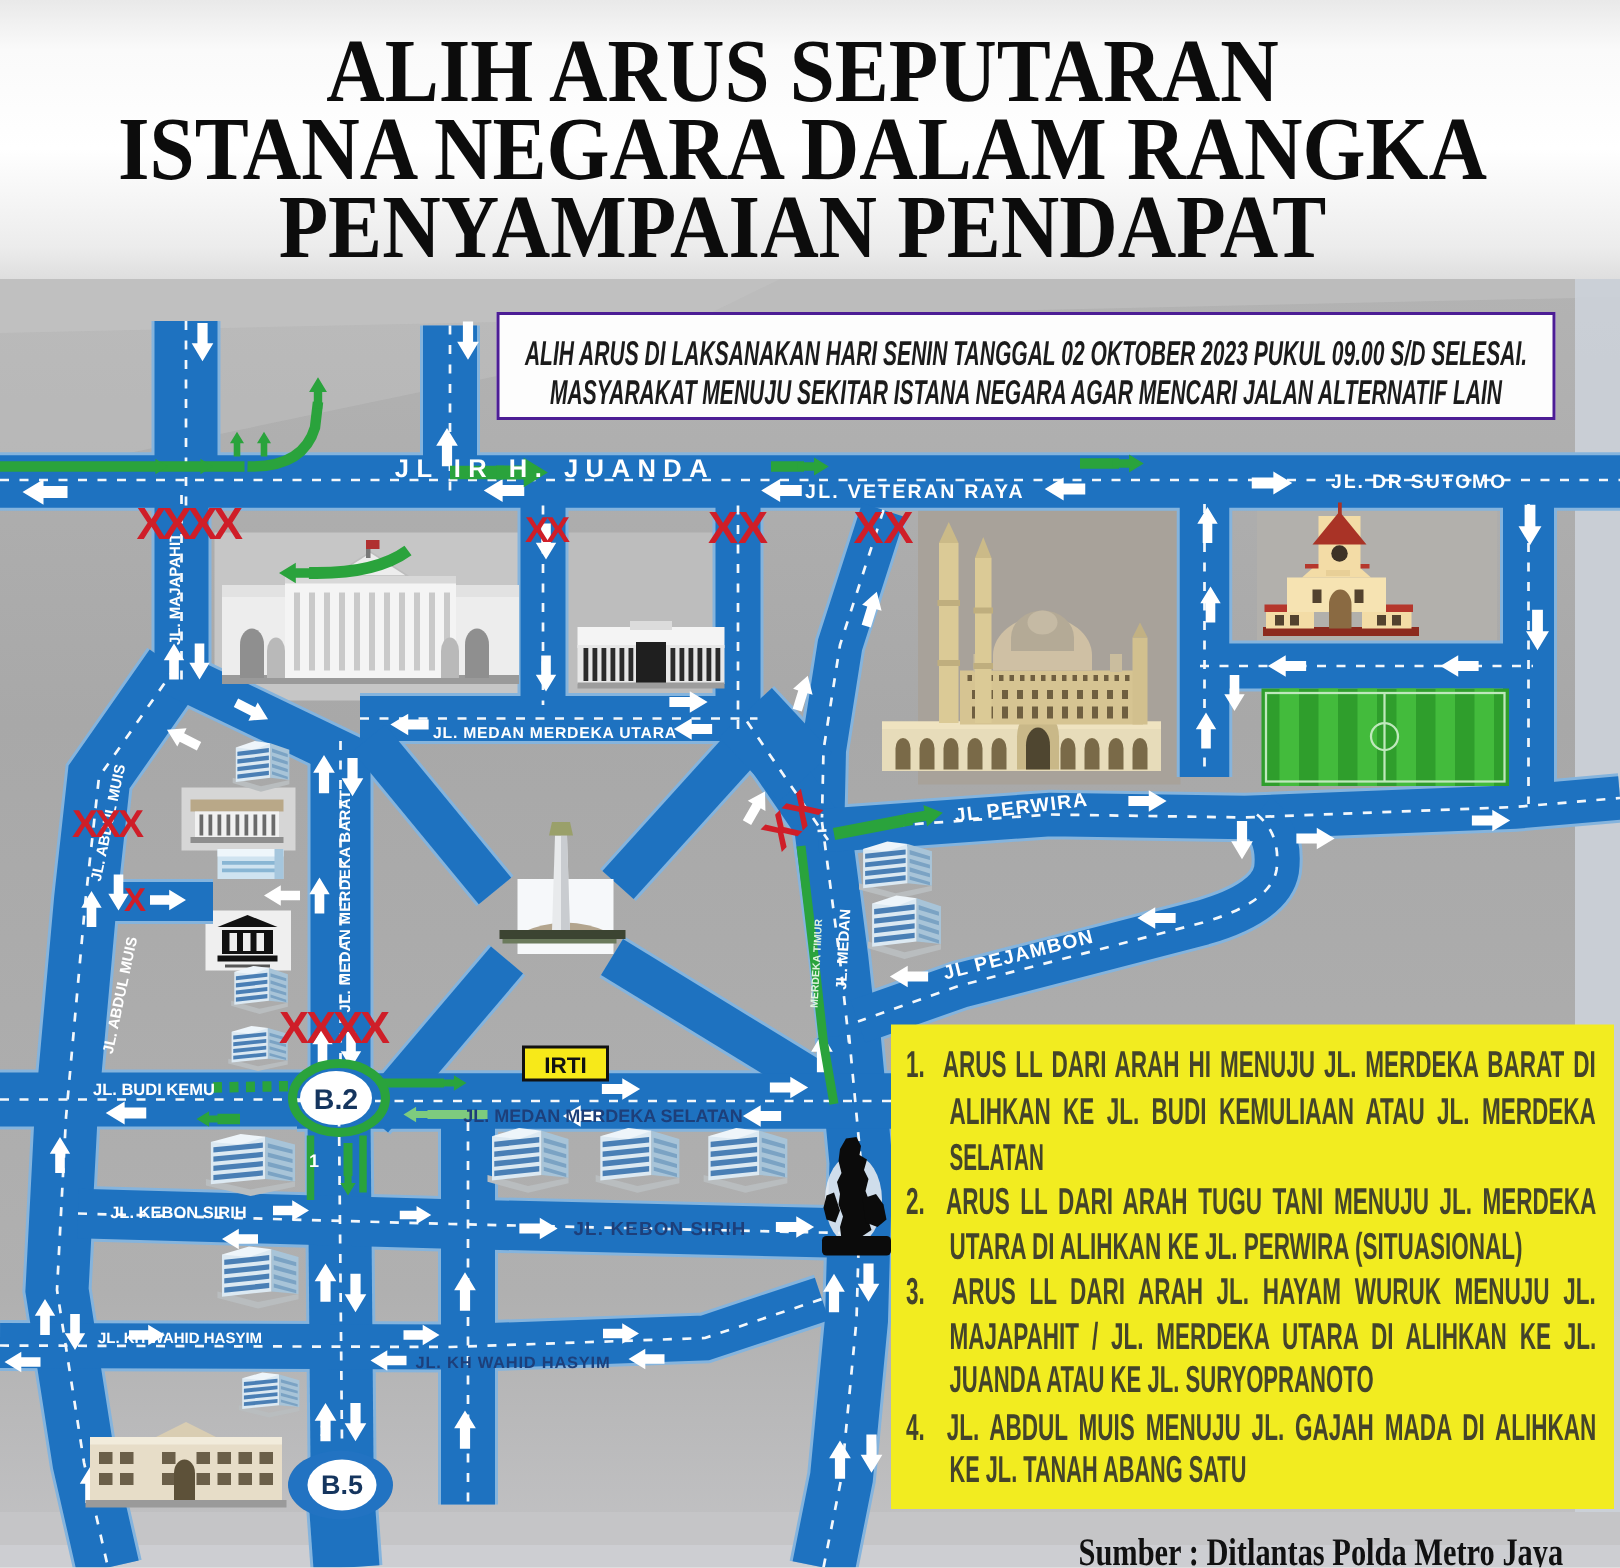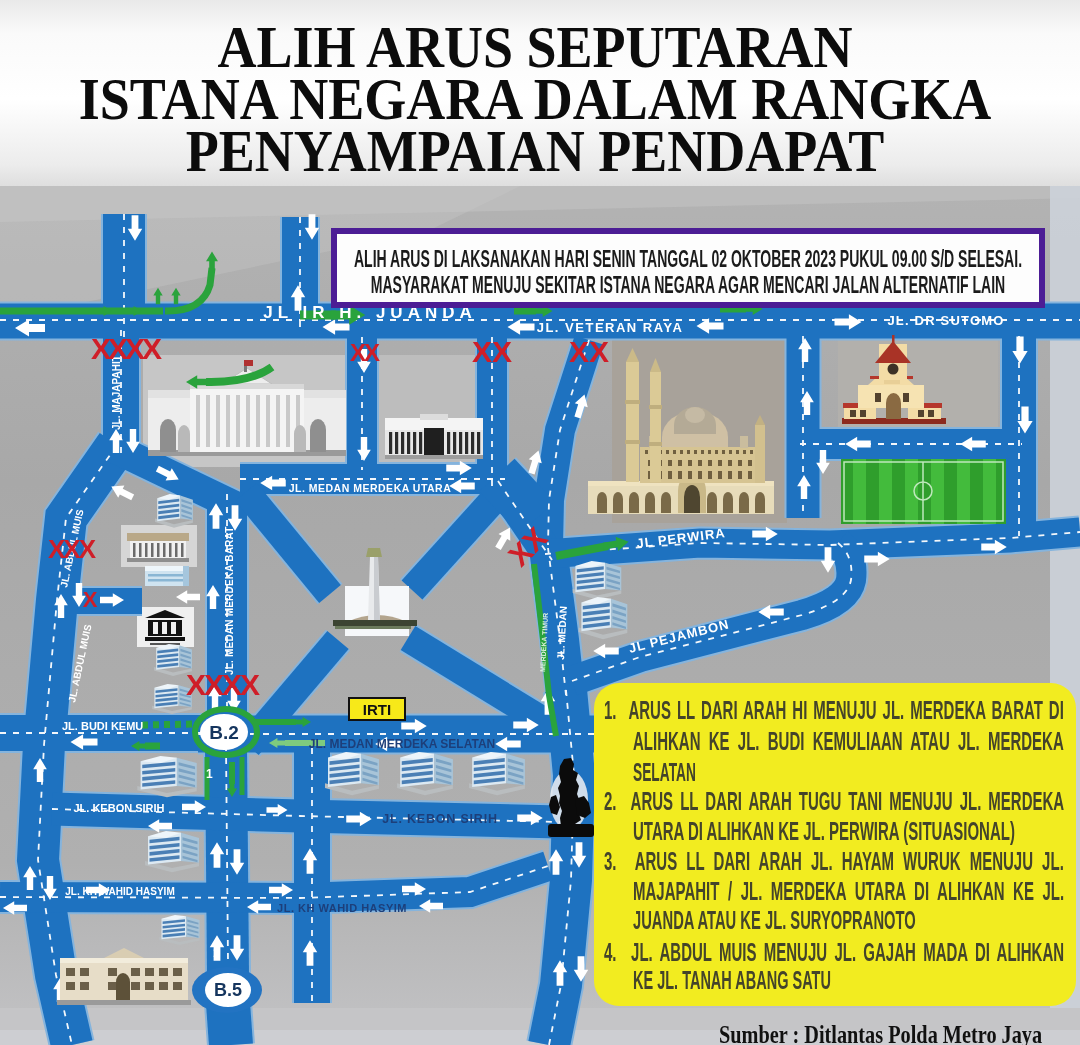--- a/index.html
+++ b/index.html
@@ -1,20 +1,20 @@
 <!DOCTYPE html>
 <html><head>
 <meta charset="utf-8">
 <style>
 html,body{margin:0;padding:0;}
 #c{position:relative;width:1080px;height:1045px;overflow:hidden;background:#fff;font-family:"Liberation Sans",sans-serif;}
 #title{position:absolute;left:0;top:21px;width:1080px;text-align:center;font-family:"Liberation Serif",serif;font-weight:bold;color:#0c0c0c;font-size:60px;line-height:52px;z-index:5;transform:translateX(-5px) scaleX(0.9);}
-#wbox{position:absolute;left:331px;top:228px;width:702px;height:68px;background:#fdfdfd;border:6px solid #4c1d95;z-index:6;}
+#wbox{position:absolute;left:331px;top:208px;width:702px;height:68px;background:#fdfdfd;border:2px solid #4c1d95;z-index:6;font-style:italic;}
 #wbox .l{position:absolute;left:50%;font-weight:bold;color:#1b1b1b;font-size:23px;white-space:nowrap;transform:translateX(-50%) scaleX(0.61);}
-#ybox{position:absolute;left:594px;top:683px;width:482px;height:323px;background:#f2ec20;z-index:6;border-radius:25px;}
+#ybox{position:absolute;left:594px;top:683px;width:482px;height:323px;background:#f2ec20;z-index:6;}
 #ybox .it{position:absolute;left:10px;color:#44442a;font-weight:bold;font-size:25px;white-space:nowrap;transform-origin:0 50%;}
 #sumber{position:absolute;left:719px;top:1020px;font-family:"Liberation Serif",serif;font-weight:bold;color:#111;font-size:26px;z-index:6;white-space:nowrap;transform:scaleX(0.78);transform-origin:0 0;}
 </style>
 </head>
 <body>
 <div id="c">
 
 <div style="position:absolute;left:0;top:0;width:1080px;height:220px;background:linear-gradient(180deg,#e9e9e9 0%,#fafafa 15%,#ffffff 45%,#ececec 75%,#c8c8c8 100%);"></div>
 
 <svg id="map" width="1080" height="1045" viewBox="0 0 1080 1045" style="position:absolute;left:0;top:0;z-index:1;">

